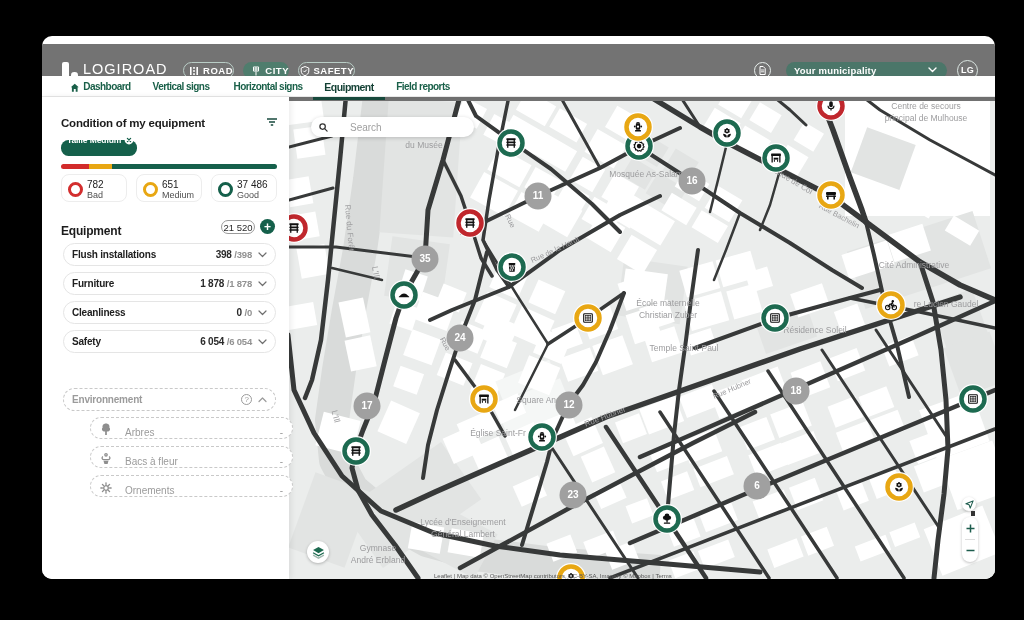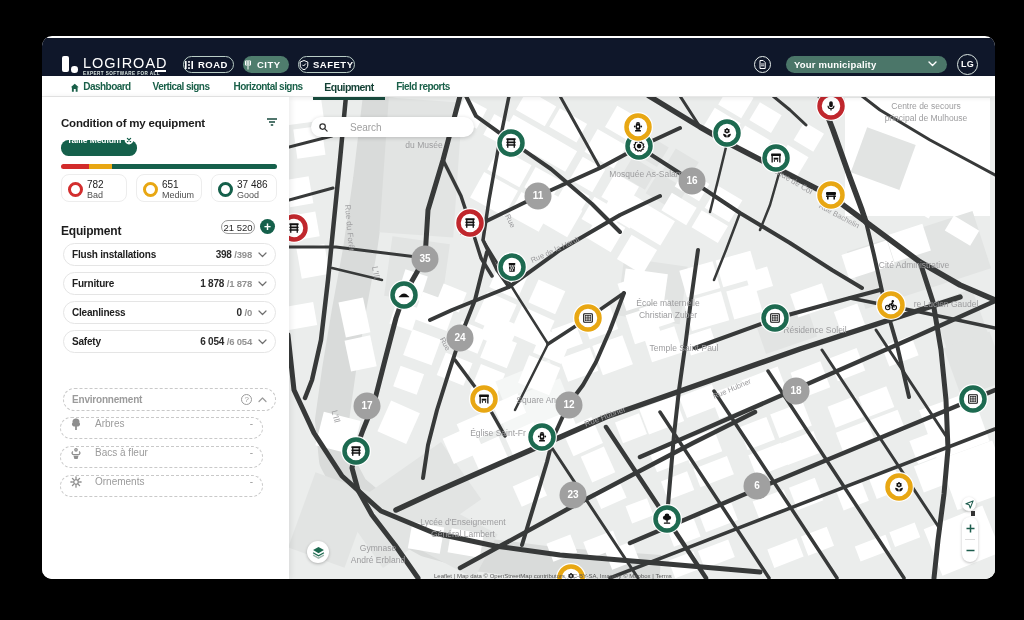--- a/index.html
+++ b/index.html
@@ -1,25 +1,25 @@
 <!DOCTYPE html>
 <html><head>
 <meta charset="utf-8">
 <style>
 *{margin:0;padding:0;box-sizing:border-box}
 html,body{width:1024px;height:620px;background:#000;font-family:"Liberation Sans",sans-serif;overflow:hidden}
 #app{position:absolute;left:42px;top:36px;width:953px;height:543px;border-radius:10px;overflow:hidden;background:#fff}
 
-#hdr{position:absolute;left:0;top:2px;width:100%;height:57px;background:#0f172a}
+#hdr{position:absolute;left:0;top:8px;width:100%;height:57px;background:#737373}
 .logoL{position:absolute;left:20px;top:18px;width:7px;height:16px;background:#fff;border-radius:2px}
 .logoDot{position:absolute;left:29px;top:28px;width:6.5px;height:6.5px;background:#fff;border-radius:50%}
 .logoTxt{position:absolute;left:41px;top:16.5px;color:#fff;font-size:14.5px;letter-spacing:1px;font-weight:400}
 .logoSub{position:absolute;left:41px;top:32.5px;color:#d8e5e0;font-size:4.6px;letter-spacing:0.45px;font-weight:700}
 .logoDash{position:absolute;left:113px;top:32px;width:11px;height:1.5px;background:#fff}
-.pill{position:absolute;top:18px;height:17px;border-radius:9px;color:#fff;font-size:9.5px;font-weight:700;display:flex;align-items:center;justify-content:flex-start;gap:4px;letter-spacing:.5px}
+.pill{position:absolute;top:18px;height:17px;border-radius:9px;color:#fff;font-size:9.5px;font-weight:700;display:flex;align-items:center;justify-content:flex-end;gap:4px;letter-spacing:.5px}
 .pill.outl{border:1px solid #b9cdc6}
 .pill svg{display:block}
 .doccirc{position:absolute;left:712px;top:18px;width:17px;height:17px;border:1.2px solid #e8efec;border-radius:50%}
 .muni{position:absolute;left:744px;top:18px;width:161px;height:16.5px;background:#4b7669;border-radius:8.5px;color:#fff;font-size:9.5px;font-weight:700;display:flex;align-items:center;padding:0 10px 0 8px;letter-spacing:.2px}
 .muni svg{margin-left:auto}
 .avatar{position:absolute;left:915px;top:15.5px;width:21px;height:21px;border:1.2px solid #dbe6e2;border-radius:50%;color:#fff;font-size:9px;font-weight:700;display:flex;align-items:center;justify-content:center;letter-spacing:.3px}
 
 #nav{position:absolute;left:0;top:40px;width:100%;height:21px;background:#fff;border-bottom:1px solid #e8e8e8;box-shadow:0 2px 4px rgba(0,0,0,.06);z-index:3}
 .nv{position:absolute;top:5px;font-size:10px;letter-spacing:-0.55px;font-weight:700;color:#1a6049;transform:translateX(-50%);white-space:nowrap}
 .nv.act{color:#123f33;font-size:10.5px}
@@ -33,21 +33,21 @@
 .ring{position:absolute;left:6px;top:6.5px;width:15px;height:15px;border-radius:50%;border-width:3.8px;border-style:solid}
 .cnum{position:absolute;left:25px;top:4px;font-size:10px;font-weight:400;color:#232323}
 .clab{position:absolute;left:25px;top:15px;font-size:9px;color:#4f4f4f}
 .eq-h{position:absolute;left:19px;top:127px;font-size:12px;letter-spacing:-0.2px;font-weight:700;color:#1c1c1c}
 .badge{position:absolute;left:179px;top:123px;width:34px;height:14px;border:1.4px solid #9a9a9a;border-radius:8px;font-size:9.5px;color:#2a2a2a;display:flex;align-items:center;justify-content:center;font-weight:400}
 .plus{position:absolute;left:218px;top:122px;width:15px;height:15px;background:#15604b;border-radius:50%;color:#fff;font-size:12px;font-weight:700;display:flex;align-items:center;justify-content:center}
 .row{position:absolute;left:21px;width:213px;height:23px;background:#fff;border:1px solid #e5e5e5;border-radius:12px;font-size:10px;letter-spacing:-0.2px;font-weight:700;color:#202020;display:flex;align-items:center;padding:0 8px}
 .row .rv{margin-left:auto;font-weight:700;color:#2a2a2a;font-size:10px}
 .row .rv span{color:#919191;font-size:9.5px}
 .row.dash{border:1px dashed #c9c9c9;color:#9b9b9b}
-.subrow{position:absolute;left:18px;width:203px;height:22px;background:#fff;border:1px dashed #c9c9c9;border-radius:12px;display:flex;align-items:flex-start;padding:0 9px;color:#9b9b9b;font-size:10px}
+.subrow{position:absolute;left:48px;width:203px;height:22px;background:#fff;border:1px dashed #c9c9c9;border-radius:12px;display:flex;align-items:flex-end;padding:0 9px;color:#9b9b9b;font-size:10px}
 .subrow .mi{margin-right:13px}
 .subrow .dashv{margin-left:auto;color:#9b9b9b}
 
 #map{position:absolute;left:247px;top:61px;width:706px;height:482px;background:#ebidec;background:#ebedec}
 #srch{position:absolute;left:22px;top:20px;width:163px;height:20px;background:#fff;border-radius:10px;box-shadow:0 1px 4px rgba(0,0,0,.18);display:flex;align-items:center;padding:0 8px;gap:22px}
 #srch .st{color:#9f9f9f;font-size:10px}
 .ctl{position:absolute;background:#fff;box-shadow:0 1px 3px rgba(0,0,0,.25);display:flex;align-items:center;justify-content:center}
 #locate{left:673px;top:400px;width:14px;height:14px;border-radius:50%}
 #zoomp{left:673px;top:420px;width:16px;height:45px;border-radius:8px;flex-direction:column;justify-content:space-between;padding:6px 0}
 #layers{left:18px;top:444px;width:22px;height:22px;border-radius:50%}

